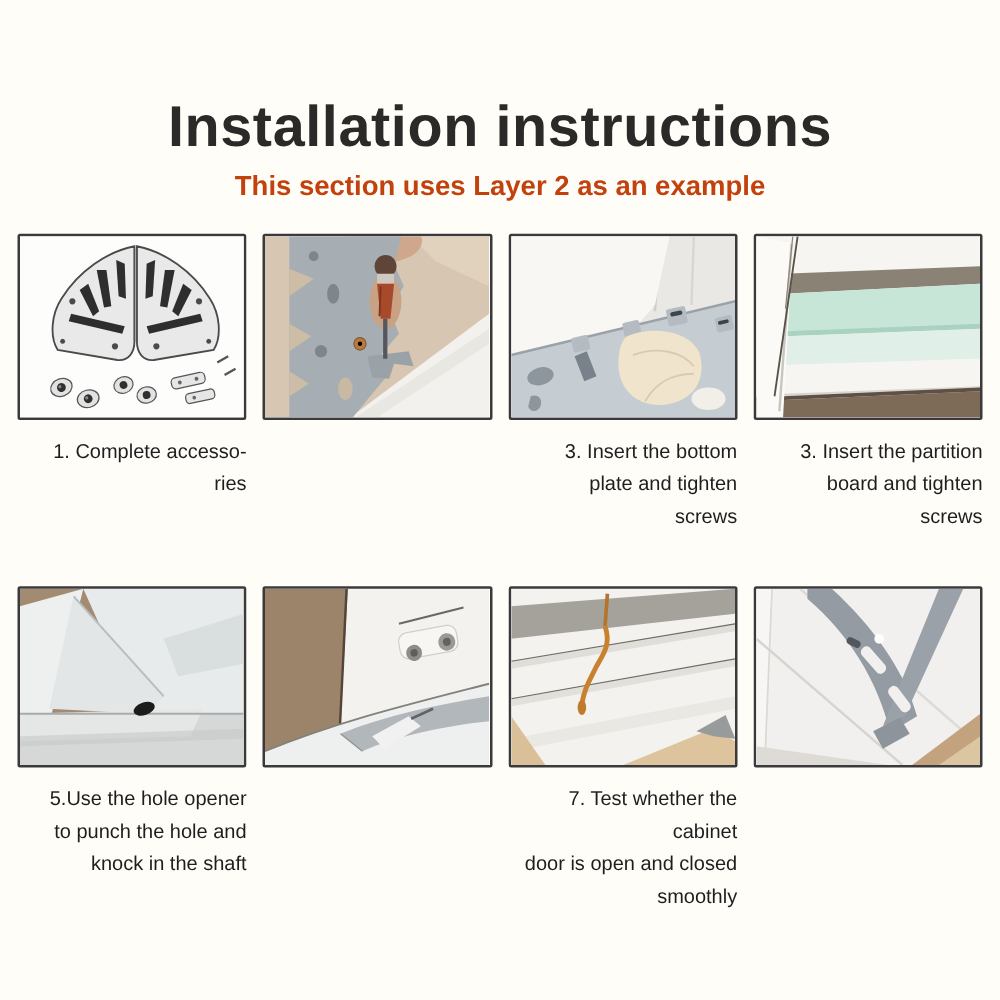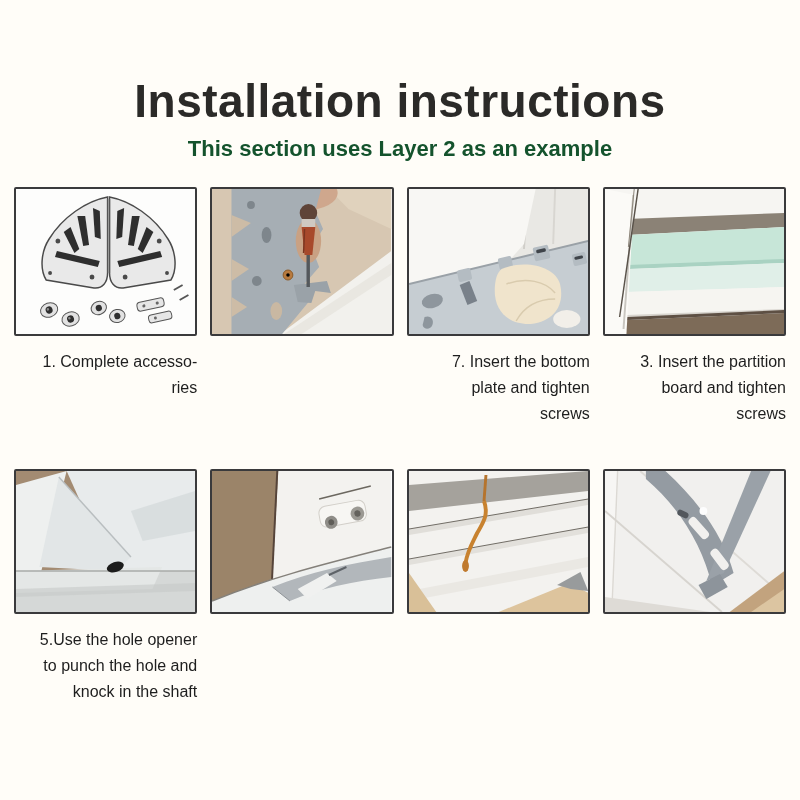--- a/index.html
+++ b/index.html
@@ -8,21 +8,21 @@
     background:#fffdf8;overflow:hidden;
     font-family:"Liberation Sans","DejaVu Sans",sans-serif;
   }
   header{text-align:center;padding-top:76px;}
   .title{
     margin:0;font-size:46px;font-weight:700;letter-spacing:.5px;
     color:#2b2a28;line-height:1.12;
   }
   .subtitle{
     margin:7px 0 0 0;font-size:22px;font-weight:600;
-    color:#14532d;line-height:1.25;
+    color:#c2410c;line-height:1.25;
   }
   .grid{
     margin:25px 14px 0 14px;
     display:grid;grid-template-columns:repeat(4,1fr);
     column-gap:13px;row-gap:42px;
   }
   .step{display:flex;flex-direction:column;align-items:stretch;}
   .photo{
     height:145px;border:2px solid #3a3a3c;border-radius:2px;
     overflow:hidden;background:#fff;
@@ -162,21 +162,21 @@
             <path d="M110 132 C118 118 132 110 150 110" stroke="#d9cbae" stroke-width="1.5" fill="none"></path>
             <g transform="rotate(-14 24 112)">
                 <ellipse cx="24" cy="112" rx="11" ry="7" fill="#8e969d"></ellipse>
               </g>
             <path d="M16 128 C22 126 26 130 24 136 C22 141 15 141 14 136 Z" fill="#8e969d"></path>
             <polygon points="52,96 62,92 70,112 60,116" fill="#79818a"></polygon>
             <ellipse cx="162" cy="130" rx="14" ry="9" fill="#f2efe9"></ellipse>
           </g>
         </svg>
       </div>
-      <div class="caption">7. Insert the bottom
+      <div class="caption">3. Insert the bottom
 plate and tighten
 screws</div>
     </div>
 
     <div class="step row1">
       <div class="photo">
         <svg viewBox="0 0 184 145" preserveAspectRatio="none">
           <rect x="0" y="0" width="184" height="145" fill="#f6f5f2"></rect>
           <polygon points="22,30 184,24 184,38 22,46" fill="#8b8276"></polygon>
           <polygon points="24,46 184,38 184,74 24,80" fill="#c7e6d8"></polygon>
@@ -259,20 +259,23 @@
           <g>
             <path d="M79 4 L77 30" stroke="#b5742e" stroke-width="3" fill="none"></path>
             <path d="M77 30 C82 44 76 52 70 62 C64 74 60 80 58 92" stroke="#c8822f" stroke-width="4" fill="none"></path>
             <ellipse cx="58" cy="95" rx="3.5" ry="6" fill="#c07a2e"></ellipse>
           </g>
           <polygon points="0,102 28,141 0,141" fill="#d9c098"></polygon>
           <polygon points="92,141 165,112 184,122 184,141" fill="#ddc49d"></polygon>
           <polygon points="152,114 176,101 184,120 166,118" fill="#989b9c"></polygon>
         </svg>
       </div>
+      <div class="caption">7. Test whether the cabinet
+door is open and closed
+smoothly</div>
     </div>
 
     <div class="step row2">
       <div class="photo">
         <svg viewBox="0 0 184 141" preserveAspectRatio="none">
           <rect x="0" y="0" width="184" height="141" fill="#f1f0ee"></rect>
           <polygon points="0,0 14,0 8,141 0,141" fill="#f7f6f4"></polygon>
           <line x1="13" y1="0" x2="7" y2="141" stroke="#dcd9d4" stroke-width="1.5"></line>
           <line x1="0" y1="40" x2="120" y2="141" stroke="#d7d4cf" stroke-width="2"></line>
           <line x1="36" y1="0" x2="184" y2="126" stroke="#dedbd6" stroke-width="2"></line>

